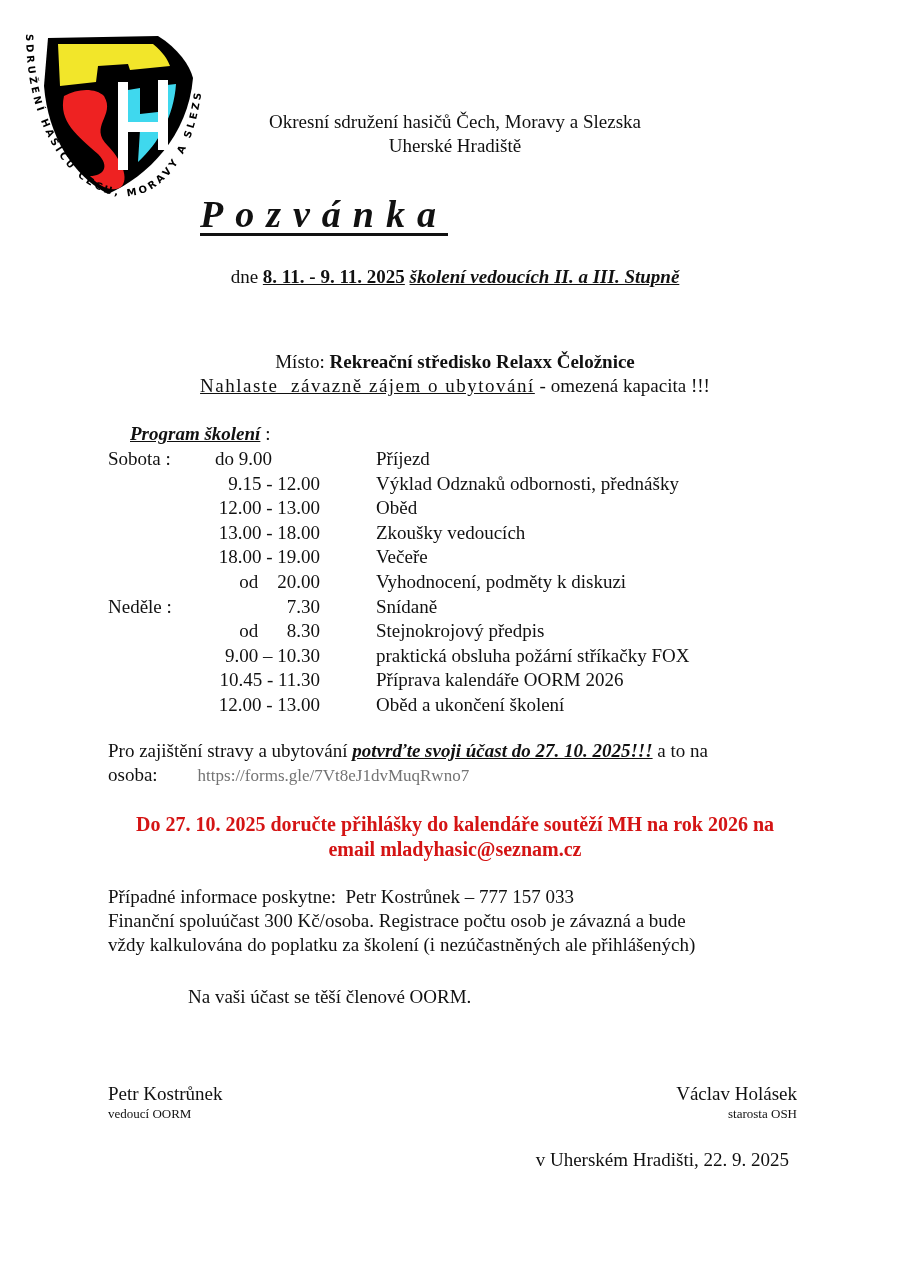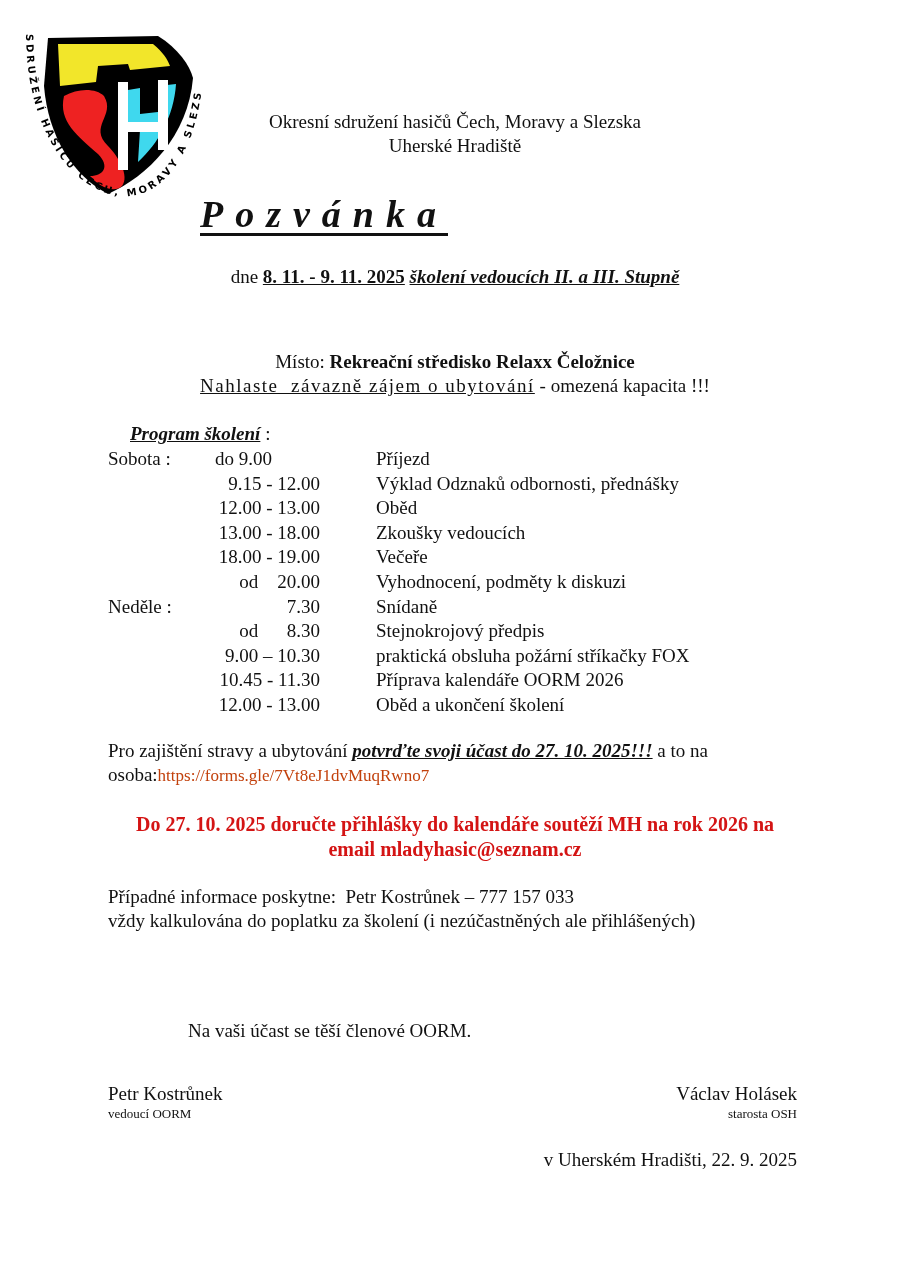--- a/index.html
+++ b/index.html
@@ -25,28 +25,28 @@
     .place { left: 120px; width: 670px; top: 350px; }
     .spaced { letter-spacing: 1.5px; }
     .prog-h { left: 130px; top: 423px; font-size: 19px; }
     .prog { left: 108px; top: 447px; width: 700px; }
     .row { position: relative; height: 24.6px; font-size: 19px; line-height: 24px; }
     .row .day { position: absolute; left: 0; }
     .row .time { position: absolute; left: 95px; width: 225px; text-align: right; }
     .row .time.left { text-align: left; }
     .row .act { position: absolute; left: 268px; white-space: nowrap; }
     .confirm { left: 108px; top: 739px; width: 700px; }
-    .link { color: #c2410c; font-size: 17px; text-decoration: none; }
+    .link { color: #737373; font-size: 17px; text-decoration: none; margin-left: 40px; }
     .red { left: 100px; width: 710px; top: 812px; color: #d41414; font-weight: bold; font-size: 20px; line-height: 25px; }
     .info { left: 108px; top: 885px; width: 700px; }
-    .greet { left: 188px; top: 985px; margin-top: 34px; }
+    .greet { left: 188px; top: 985px; }
     .sig-l { left: 108px; top: 1082px; }
     .sig-r { right: 108px; top: 1082px; text-align: right; }
     .small { font-size: 13px; line-height: 16px; }
-    .date { right: 108px; top: 1148px; }
+    .date { right: 116px; top: 1148px; }
   </style>
 </head>
 <body>
 
 <div class="abs logo">
   <svg width="192" height="180" viewBox="0 0 192 180">
     <defs>
       <path id="ringpath" d="M 8 8 C 8 110, 60 172, 110 170 C 150 168, 178 120, 184 60"></path>
     </defs>
 
@@ -150,20 +150,21 @@
   <div><span>osoba:</span><a class="link" href="#">https://forms.gle/7Vt8eJ1dvMuqRwno7</a></div>
 </div>
 
 <div class="abs red center">
   <div>Do 27. 10. 2025 doručte přihlášky do kalendáře soutěží MH na rok 2026 na</div>
   <div>email mladyhasic@seznam.cz</div>
 </div>
 
 <div class="abs info t18">
   <div style="white-space:pre">Případné informace poskytne:  Petr Kostrůnek – 777 157 033</div>
+  <div>Finanční spoluúčast 300 Kč/osoba. Registrace počtu osob je závazná a bude</div>
   <div>vždy kalkulována do poplatku za školení (i nezúčastněných ale přihlášených)</div>
 </div>
 
 <div class="abs greet t18">Na vaši účast se těší členové OORM.</div>
 
 <div class="abs sig-l">
   <div class="t18">Petr Kostrůnek</div>
   <div class="small">vedoucí OORM</div>
 </div>
 <div class="abs sig-r">

